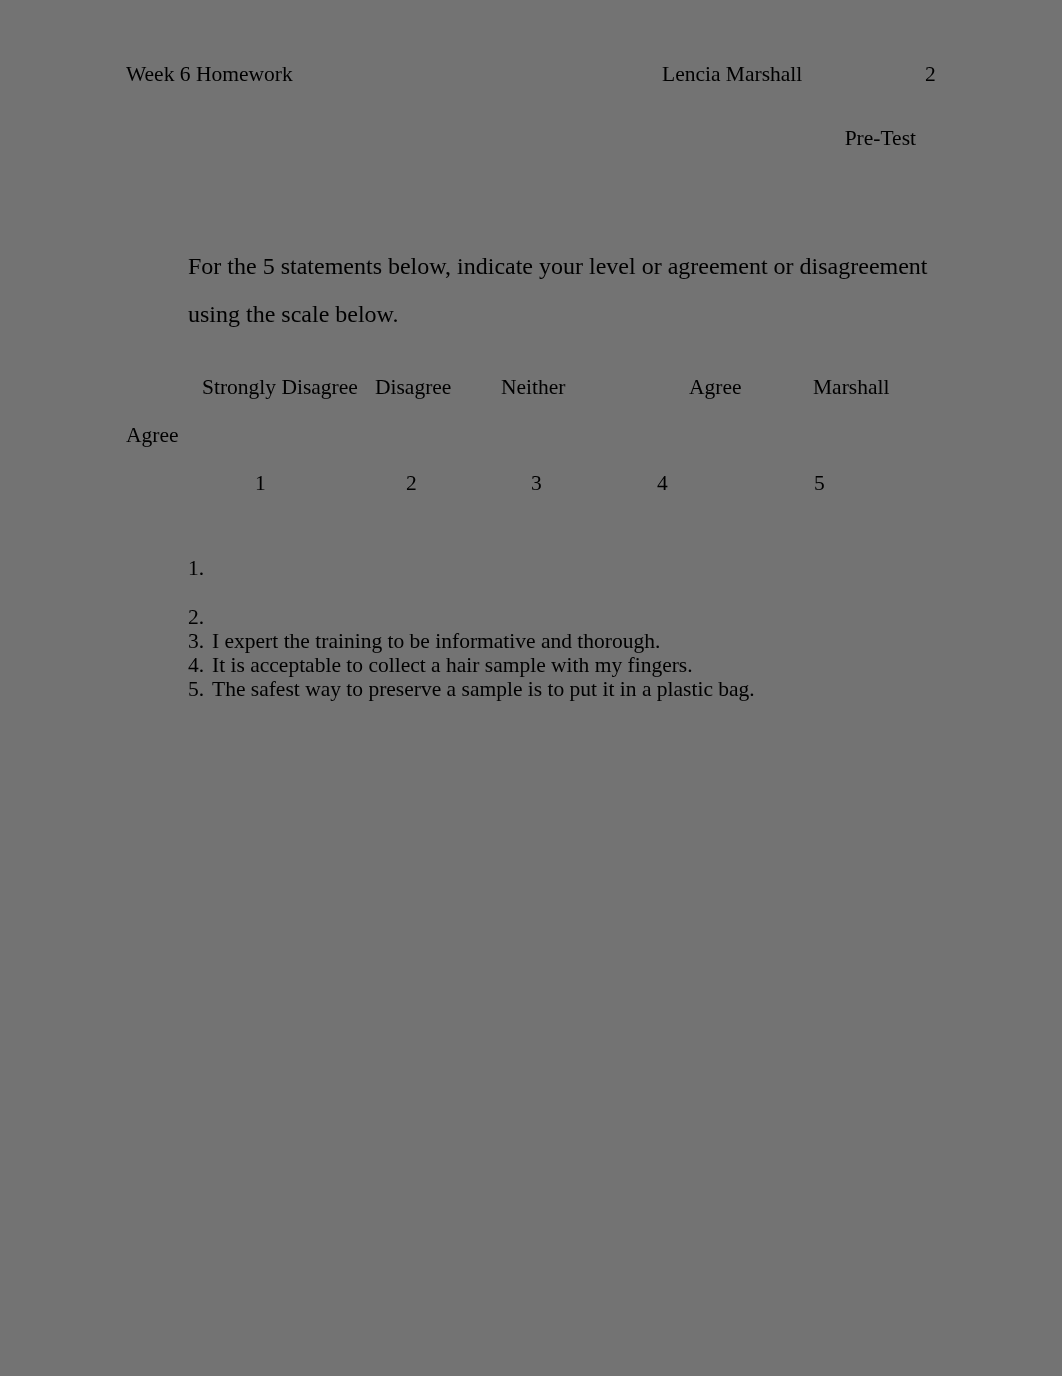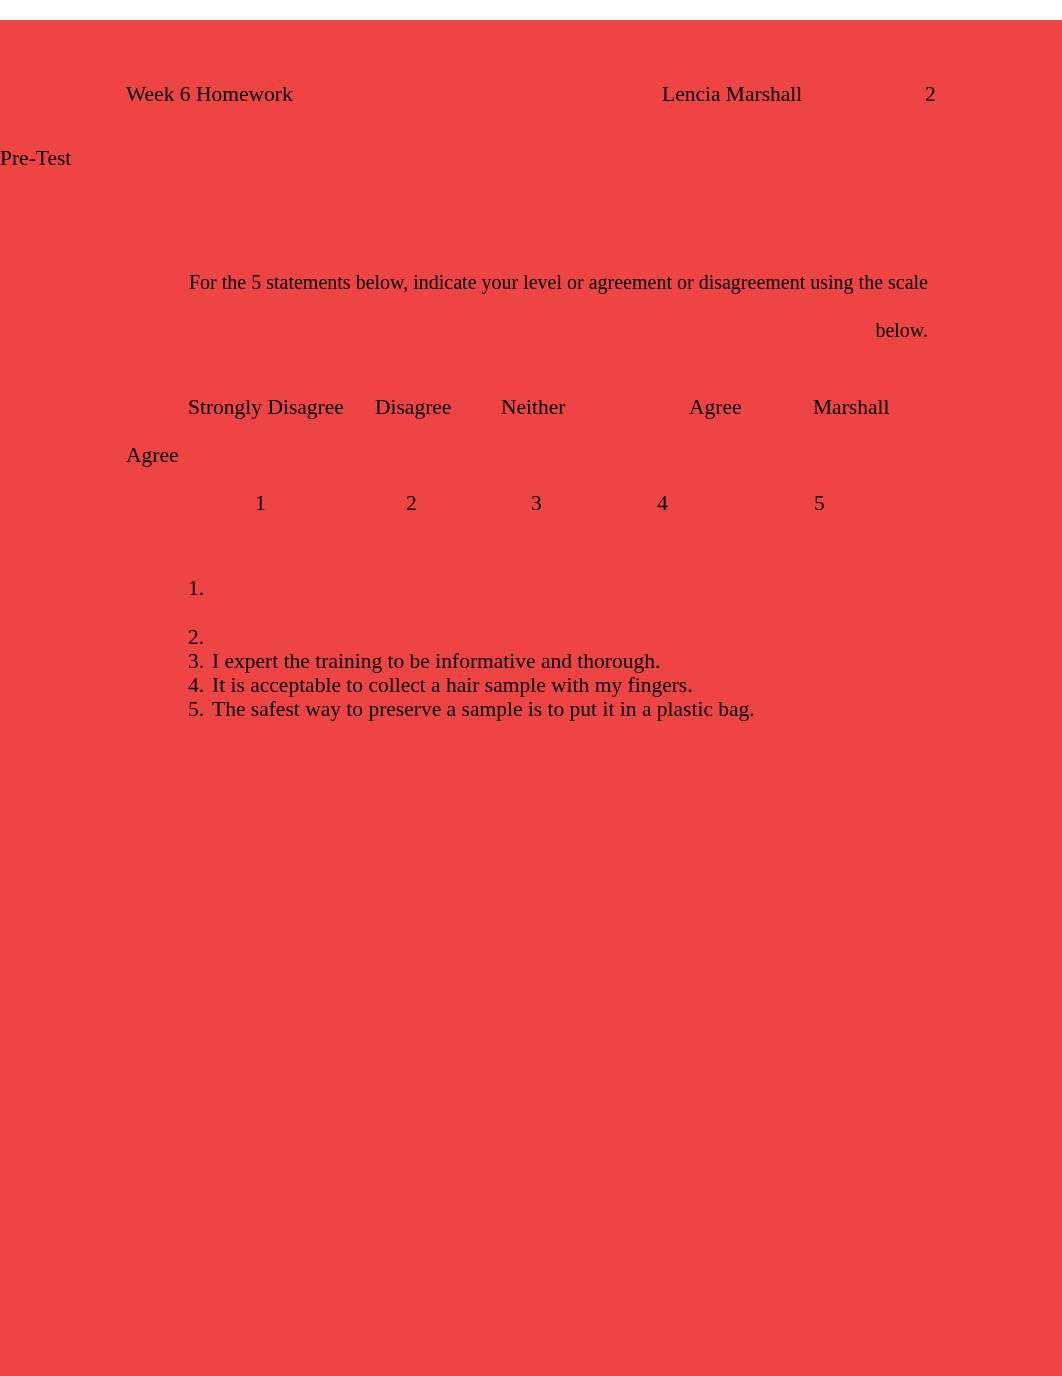--- a/index.html
+++ b/index.html
@@ -14,22 +14,21 @@
     position: relative;
     overflow: hidden;
     font-family: "Liberation Serif", "DejaVu Serif", serif;
     color: #000000;
     -webkit-font-smoothing: antialiased;
   }
 
   .page {
     position: absolute;
     inset: 0;
-    background: #ef4444;
-    margin-top: 20px;
+    background: #737373;
   }
 
   
   .doc-header {
     position: absolute;
     top: 60px;
     left: 126px;
     width: 810px;
     height: 28px;
     font-size: 21.5px;
@@ -51,56 +50,56 @@
     left: 799px;
     top: 0;
   }
 
   
   .doc-title {
     position: absolute;
     top: 124px;
     left: 0;
     width: 916px;
-    text-align: left;
+    text-align: right;
     font-size: 21.5px;
     line-height: 28px;
   }
   .doc-title .title-inner {
     display: inline-block;
     margin-left: 0px;
   }
 
   
   .intro {
     position: absolute;
     top: 218px;
     left: 188px;
     width: 740px;
-    font-size: 20px;
+    font-size: 24px;
     line-height: 48px;
-    text-align: right;
+    text-align: left;
   }
 
   
   .scale-labels {
     position: absolute;
     top: 363px;
     left: 126px;
     width: 810px;
     height: 96px;
     font-size: 21.5px;
     line-height: 48px;
   }
   .scale-labels .lbl {
     position: absolute;
     top: 0;
     white-space: nowrap;
   }
-  .scale-labels .lbl-0 { left: 62px;  }
+  .scale-labels .lbl-0 { left: 76px;  }
   .scale-labels .lbl-1 { left: 249px; }
   .scale-labels .lbl-2 { left: 375px; }
   .scale-labels .lbl-3 { left: 563px; }
   .scale-labels .lbl-4 { left: 687px; }
   .scale-labels .lbl-wrap {
     position: absolute;
     top: 48px;
     left: 0px;
     white-space: nowrap;
   }

